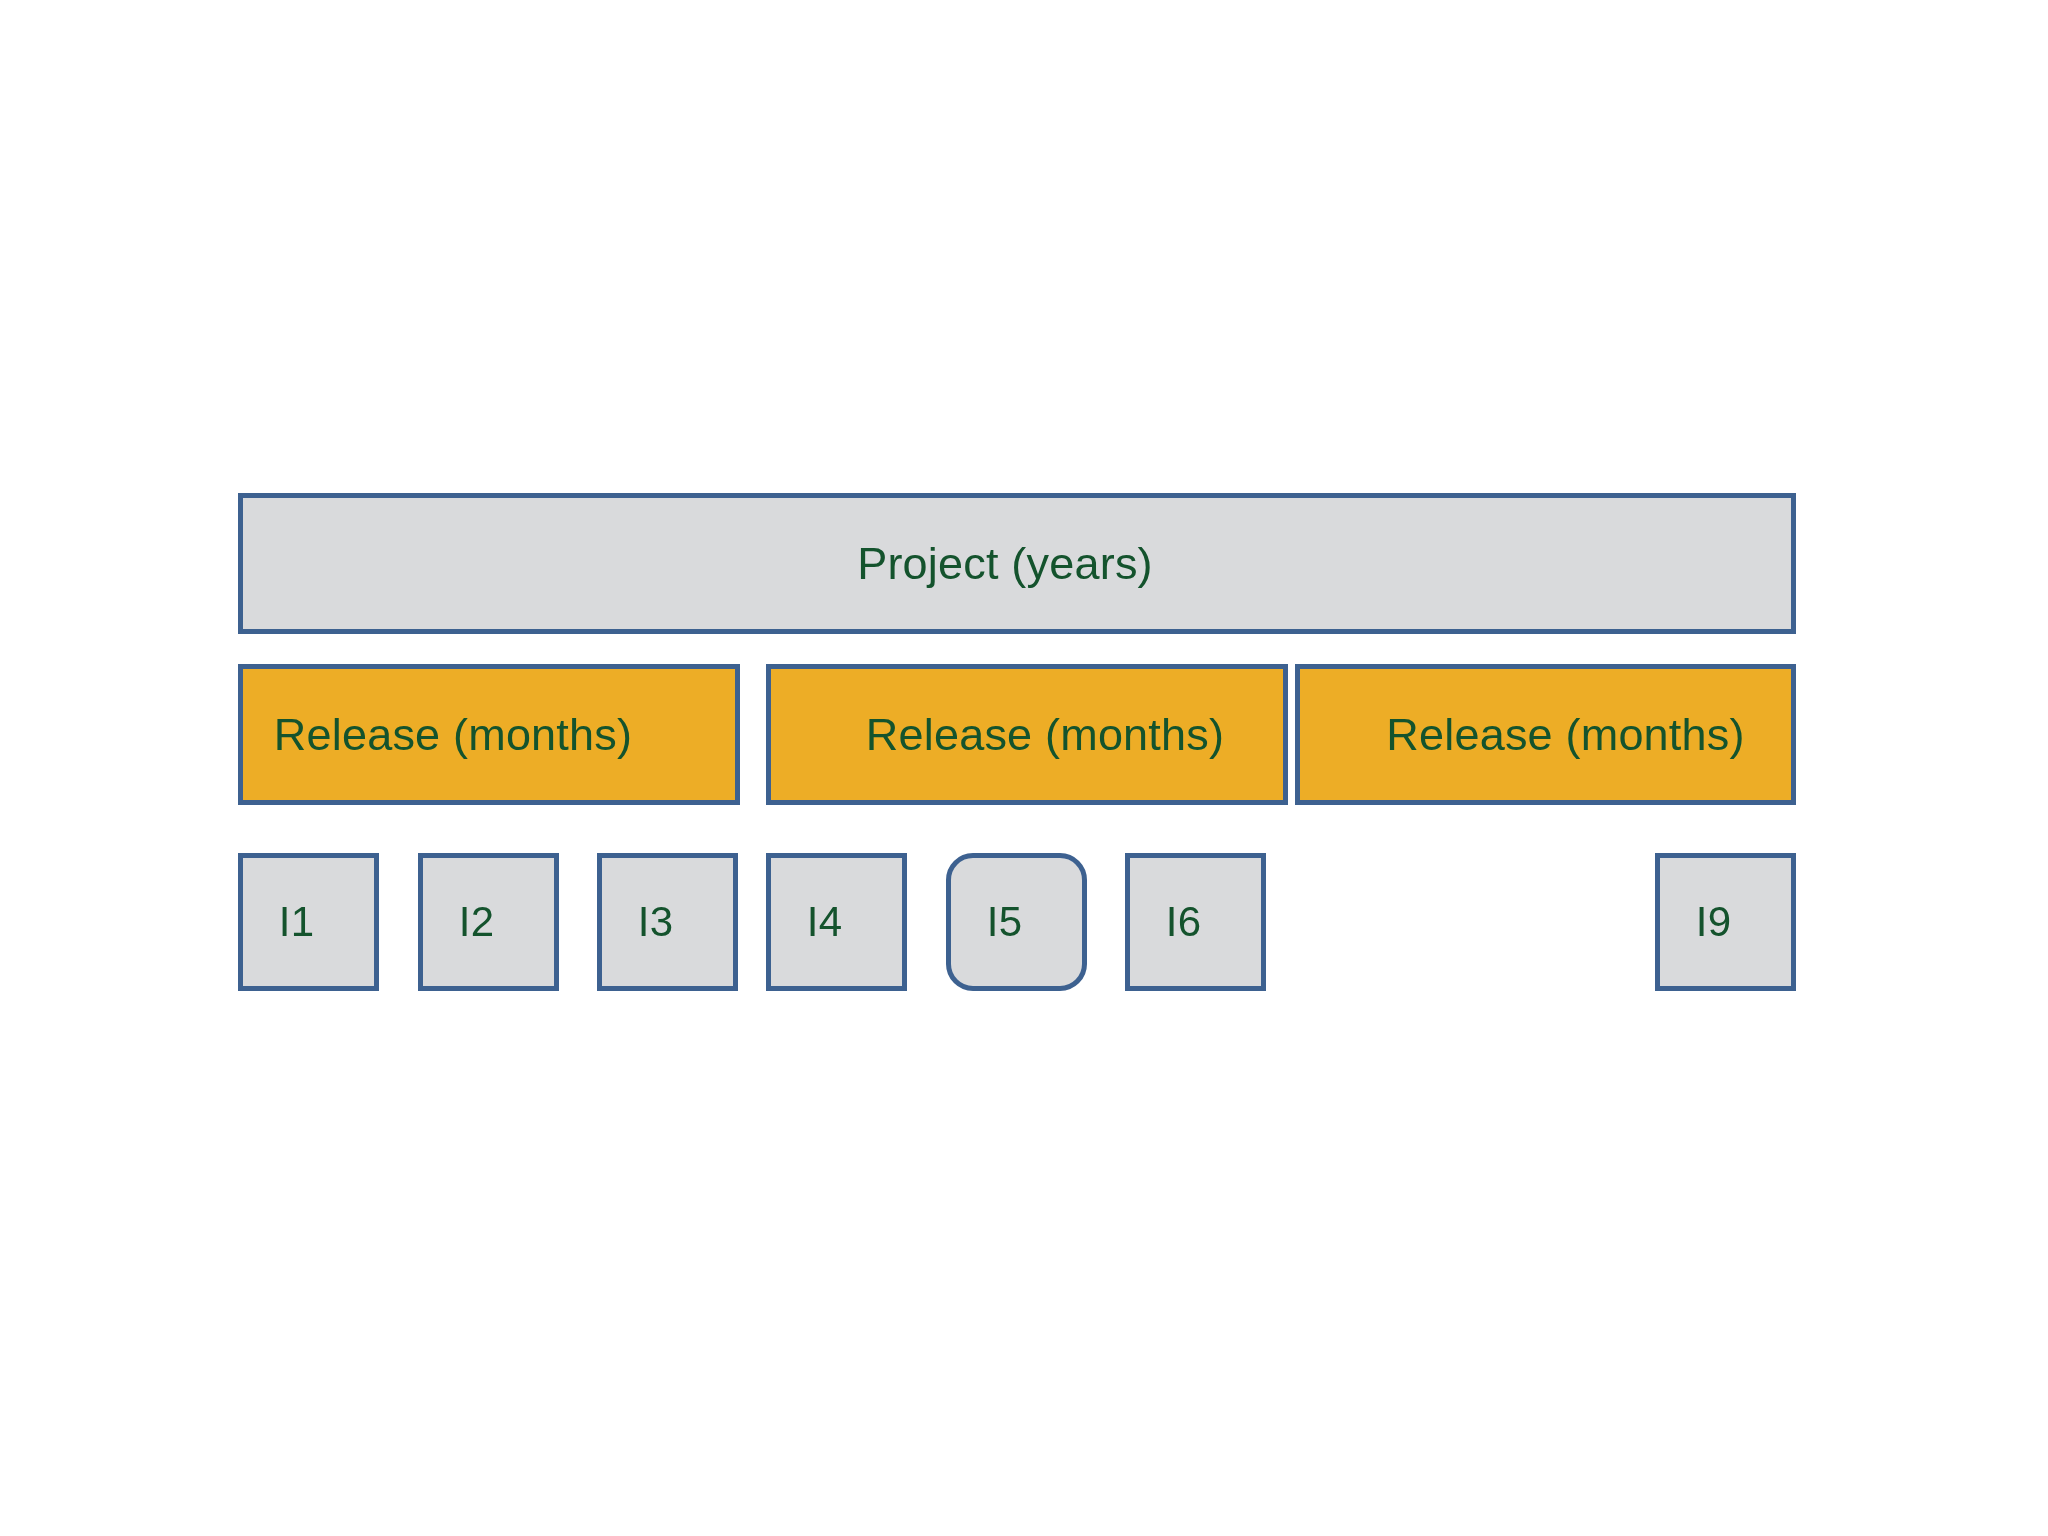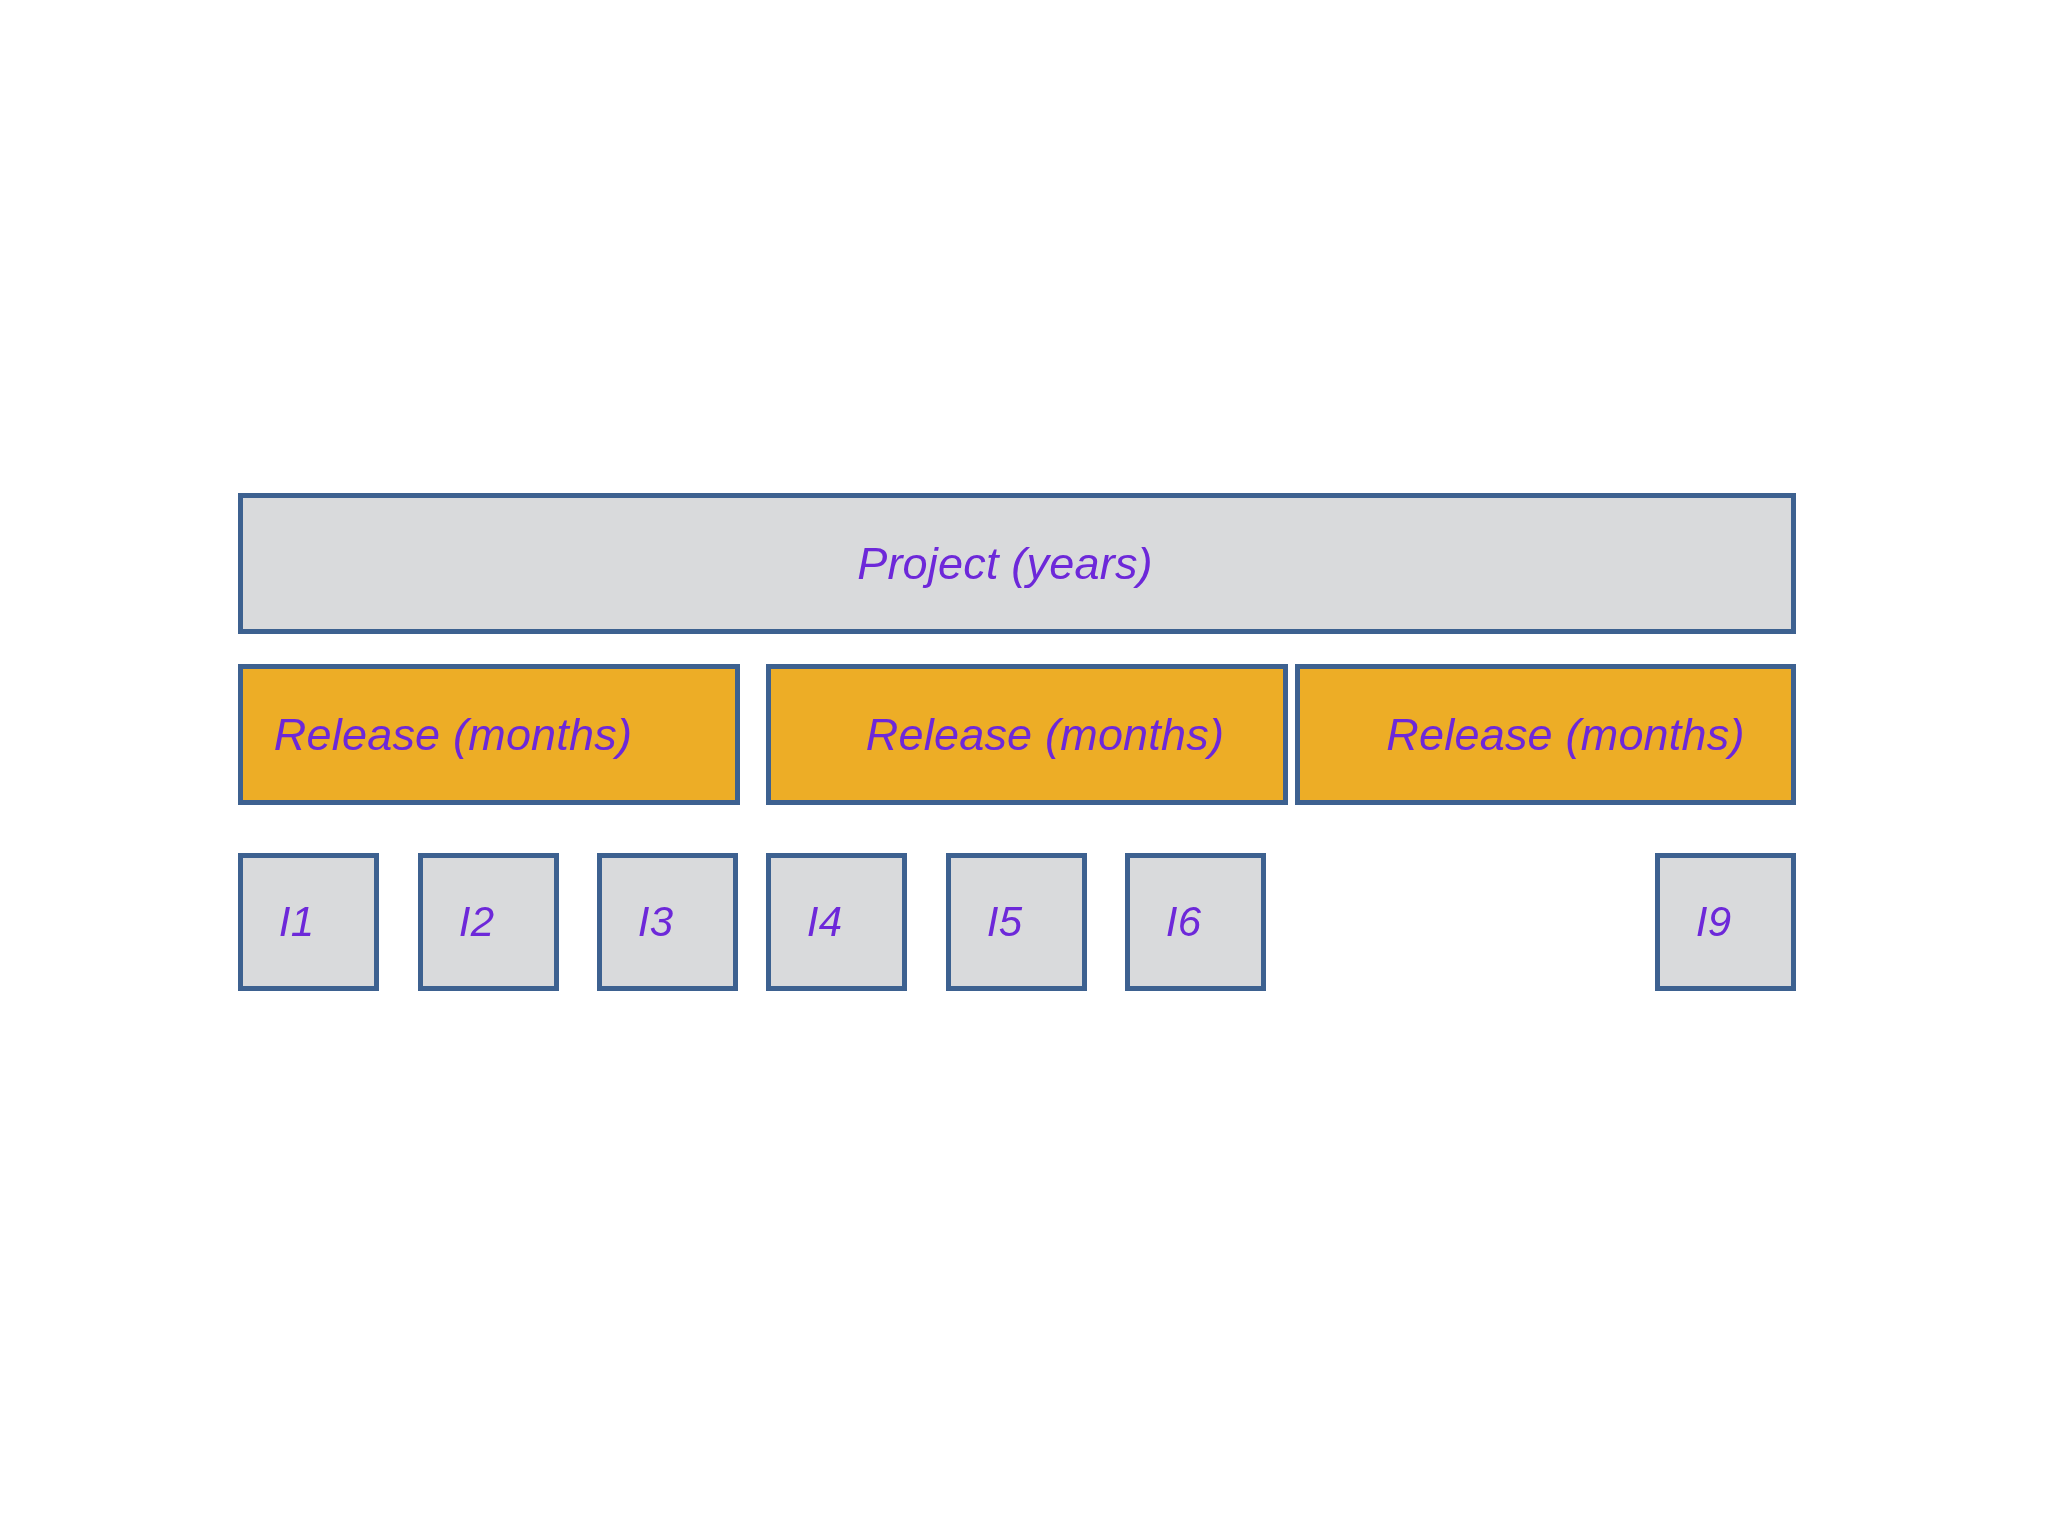--- a/index.html
+++ b/index.html
@@ -21,24 +21,23 @@
     background: #ffffff;
   }
 
   
   .node {
     position: absolute;
     box-sizing: border-box;
     border: 5px solid #3D6190;
     display: flex;
     align-items: center;
-    color: #6d28d9;
+    color: #14532d;
     letter-spacing: 0.2px;
     white-space: nowrap;
-    font-style: italic;
   }
 
   
   .project-bar {
     left: 238px;
     top: 493px;
     width: 1558px;
     height: 141px;
     background: #D9DADC;
     justify-content: center;
@@ -83,21 +82,21 @@
     font-size: 42px;
   }
   .iteration .lbl {
     display: inline-block;
     transform: translateX(-12px);
   }
   .iteration.n0 { left: 0px; align-items: center; }
   .iteration.n1 { left: 180px; }
   .iteration.n2 { left: 359px; }
   .iteration.n3 { left: 528px; }
-  .iteration.n4 { left: 708px; }
+  .iteration.n4 { left: 708px; border-radius: 27px; }
   .iteration.n5 { left: 887px; }
   .iteration.n6 { left: 1057px; }
   .iteration.n7 { left: 1237px; }
   .iteration.n8 { left: 1417px; }
 
   .release .lbl {
     display: inline-block;
     margin-left: 48px;
   }
   .release.r1 .lbl { transform: translateX(-60px); }

